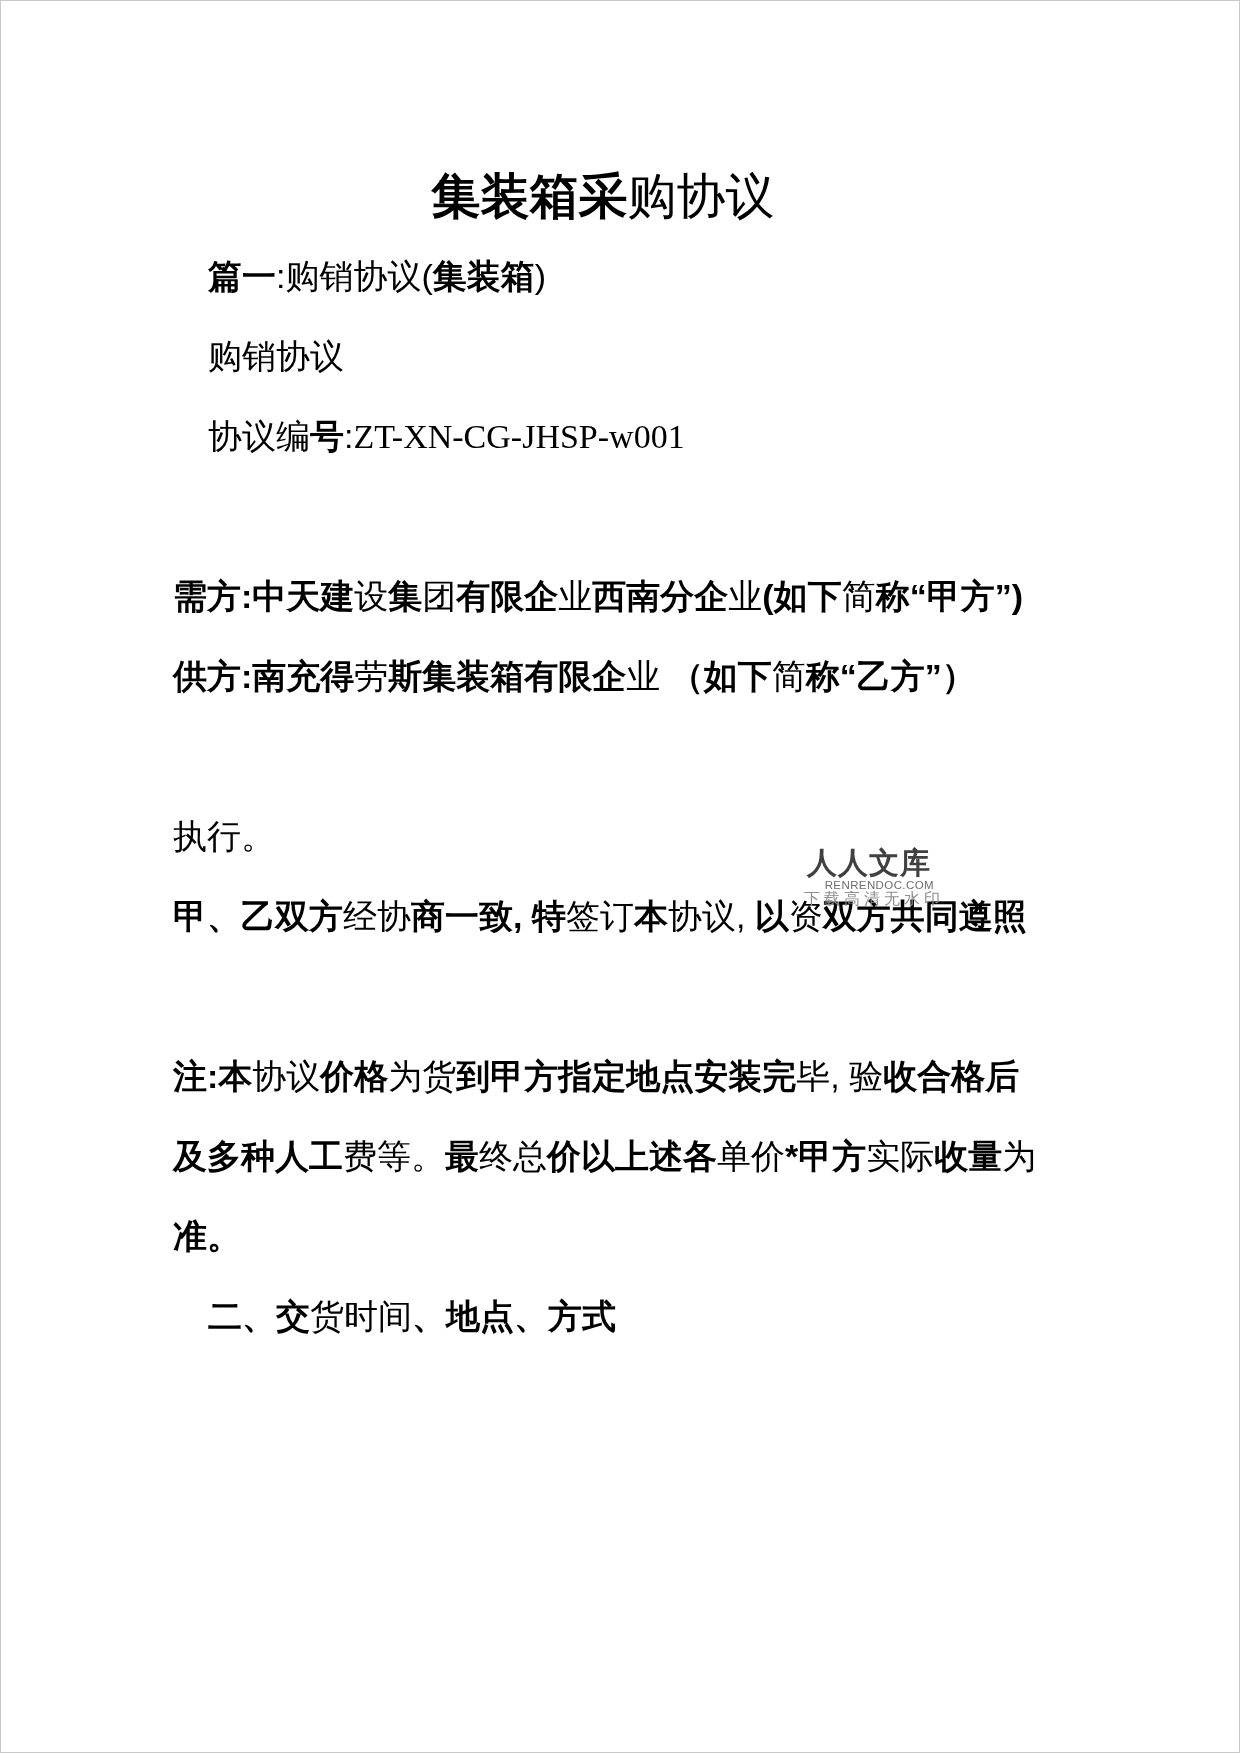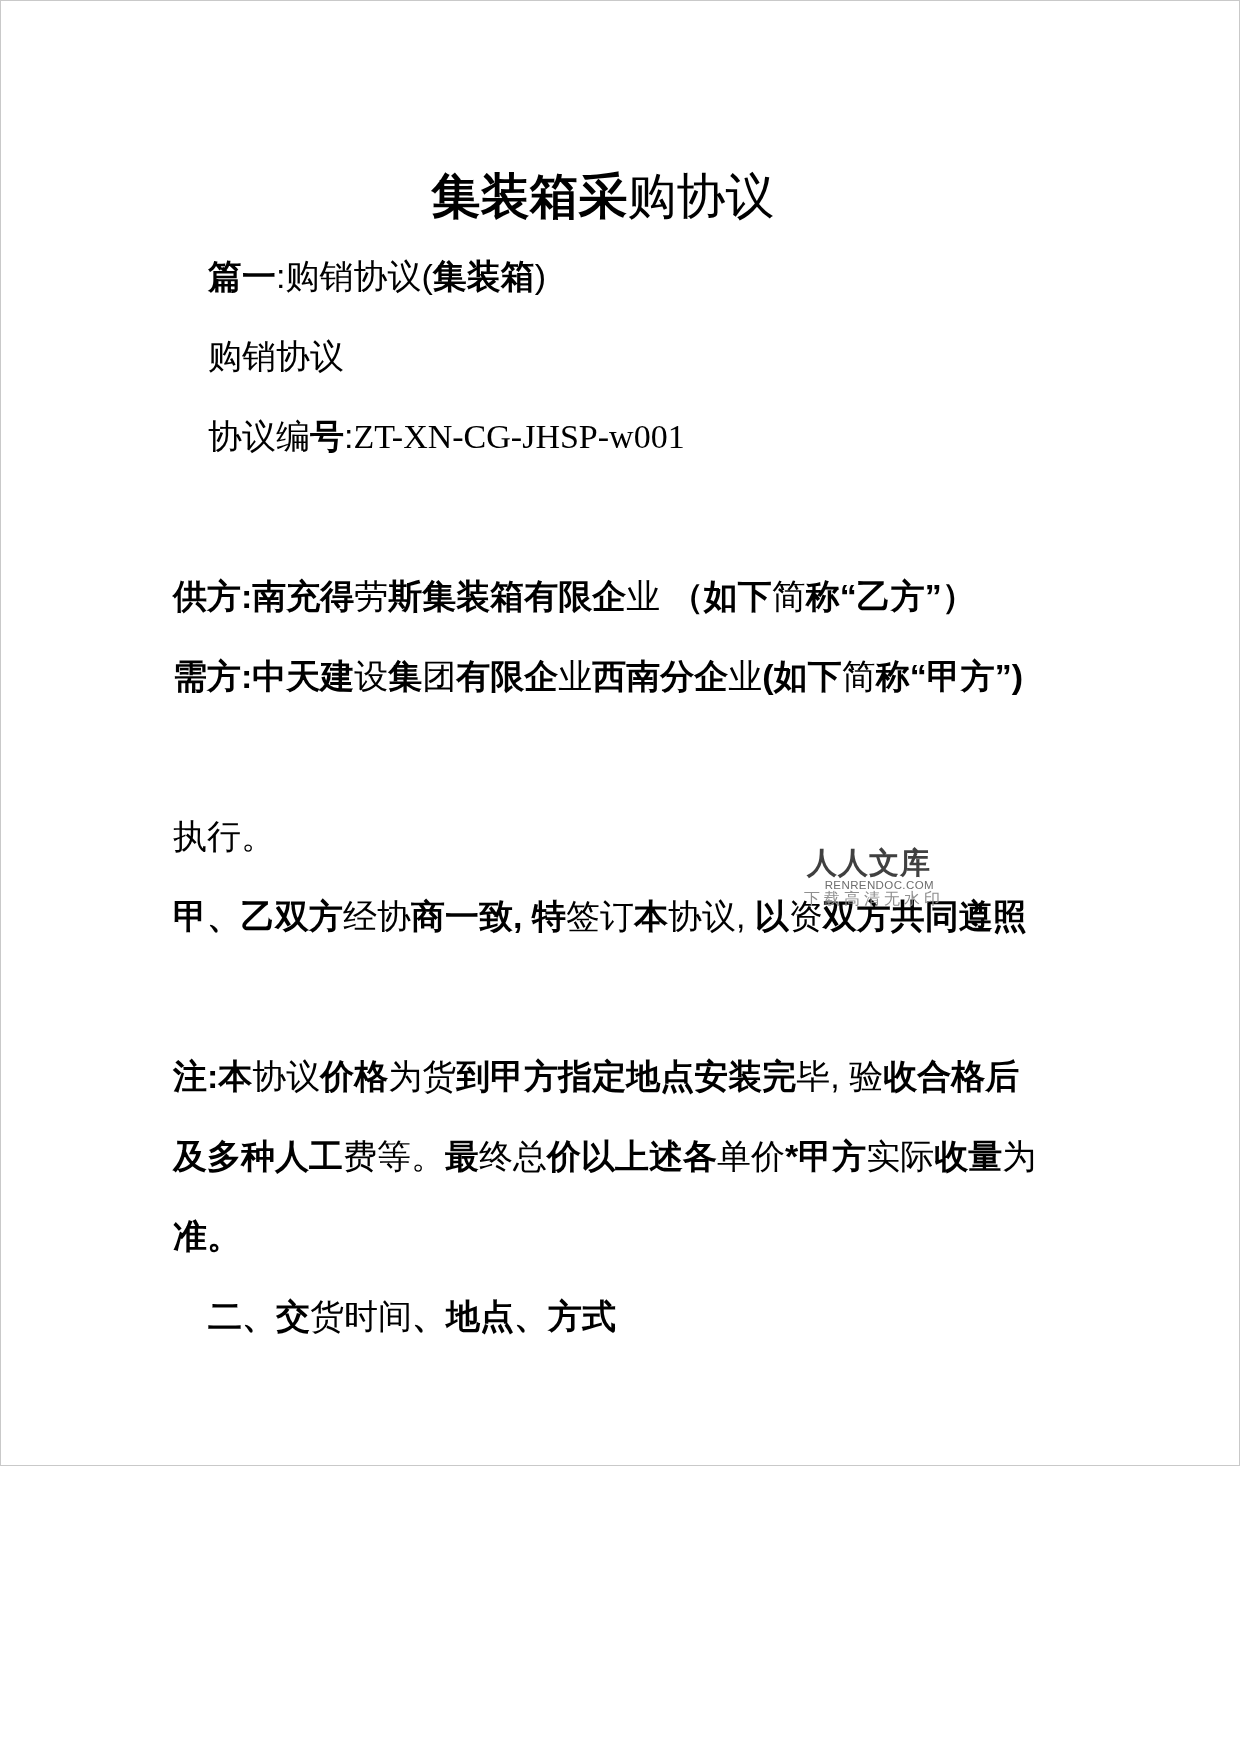--- a/index.html
+++ b/index.html
@@ -1,18 +1,18 @@
 <!DOCTYPE html>
 <html><head>
 <meta charset="utf-8">
 <style>
   html,body{margin:0;padding:0;background:#ffffff;}
   .page{
     position:relative;
-    width:1240px;height:1466px;
+    width:1240px;height:1753px;
     background:#ffffff;
     border:1px solid #c9c9c9;
     box-sizing:border-box;
     overflow:hidden;
     font-family:"Liberation Sans",sans-serif;
     color:#000000;
   }
   .doc{
     position:absolute;
     left:172px;top:155px;width:860px;
@@ -62,22 +62,22 @@
 </head>
 <body>
 
 <div class="page">
   <div class="doc">
       <div class="line title"><span class="b">集装箱采</span><span>购协议</span></div>
       <div class="line indent"><span class="b">篇一</span><span>:购销协议(</span><span class="b">集装箱</span><span>)</span></div>
       <div class="line indent"><span>购销协议</span></div>
       <div class="line indent"><span>协议编</span><span class="b">号</span><span>:</span><span class="serif">ZT-XN-CG-JHSP-w001</span></div>
       <div class="line spacer"></div>
+      <div class="line"><span class="b">需方:中天建</span><span>设</span><span class="b">集</span><span>团</span><span class="b">有限企</span><span>业</span><span class="b">西南分企</span><span>业</span><span class="b">(如下</span><span>简</span><span class="b">称“甲方”)</span></div>
       <div class="line"><span class="b">供方:南充得</span><span>劳</span><span class="b">斯集装箱有限企</span><span>业</span><span class="b"> （如下</span><span>简</span><span class="b">称“乙方”）</span></div>
-      <div class="line"><span class="b">需方:中天建</span><span>设</span><span class="b">集</span><span>团</span><span class="b">有限企</span><span>业</span><span class="b">西南分企</span><span>业</span><span class="b">(如下</span><span>简</span><span class="b">称“甲方”)</span></div>
       <div class="line spacer"></div>
       <div class="line"><span>执行。</span></div>
       <div class="line"><span class="b">甲、乙双方</span><span>经协</span><span class="b">商一致, </span><span class="b">特</span><span>签订</span><span class="b">本</span><span>协议, </span><span class="b">以</span><span>资</span><span class="b">双方共同遵照</span></div>
       <div class="line spacer"></div>
       <div class="line"><span class="b">注:本</span><span>协议</span><span class="b">价格</span><span>为货</span><span class="b">到甲方指定地点安装完</span><span>毕, </span><span>验</span><span class="b">收合格后</span></div>
       <div class="line"><span class="b">及多种人工</span><span>费等</span><span>。</span><span class="b">最</span><span>终</span><span>总</span><span class="b">价以上述各</span><span>单价</span><span class="b">*甲方</span><span>实际</span><span class="b">收量</span><span>为</span></div>
       <div class="line"><span class="b">准。</span></div>
       <div class="line indent"><span class="b">二、交</span><span>货</span><span>时间</span><span class="b">、地点、方式</span></div>
     </div>
 

